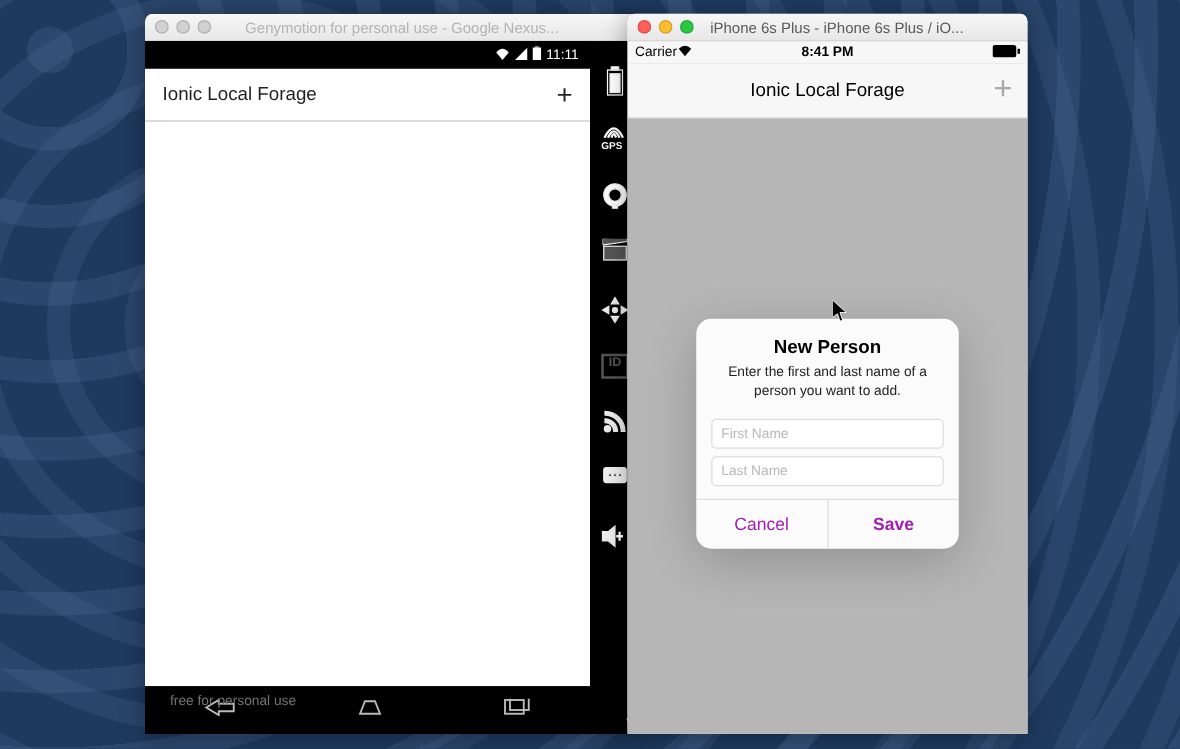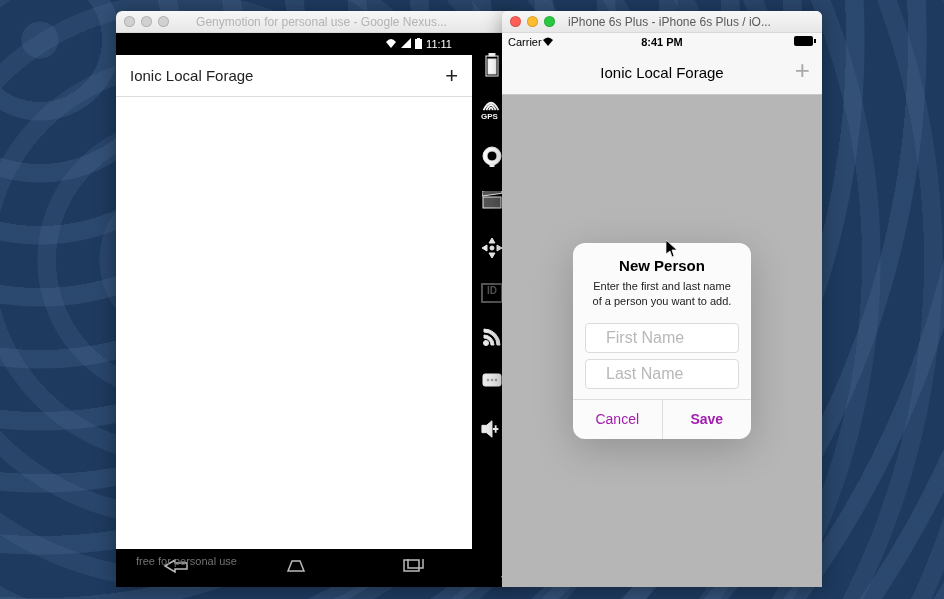--- a/index.html
+++ b/index.html
@@ -39,54 +39,54 @@
     .mac-title.inactive { color: #b3b3b3; }
 
     
     #android-window { left: 116px; top: 11px; width: 396px; height: 576px; background: #000; }
     .android-chrome { display: flex; height: calc(100% - 22px); background: #000; }
     .android-screen { flex: 1; display: flex; flex-direction: column; background: #000; }
     .android-sidebar { width: 40px; background: #000; display: flex; flex-direction: column; align-items: center; padding-top: 20px; gap: 24px; color: #eaeaea; }
     .android-sidebar .icon { width: 22px; height: 22px; display: flex; justify-content: center; }
     .android-sidebar svg { stroke: #eee; fill: #eee; }
 
-    .android-statusbar { height: 22px; background: #000; color: #fff; font-size: 11px; display: flex; justify-content: flex-end; align-items: center; padding: 0 20px; gap: 4px; }
+    .android-statusbar { height: 22px; background: #000; color: #fff; font-size: 11px; display: flex; justify-content: flex-end; align-items: center; padding: 0 9px; gap: 4px; }
     .android-app-header { height: 42px; background: #fff; display: flex; align-items: center; padding: 0 14px; border-bottom: 1px solid #ddd; font-size: 15px; color: #222; }
     .android-app-header .title { flex: 1; }
     .android-app-header .plus { font-size: 22px; font-weight: 300; color: #222; cursor: pointer; }
     .android-content { flex: 1; background: #fff; }
     .android-navbar { height: 38px; background: #000; display: flex; justify-content: space-around; align-items: center; }
     .android-navbar svg { stroke: #bbb; fill: none; stroke-width: 1.5; }
     .watermark { position: absolute; left: 20px; bottom: 20px; color: #737373; font-size: 11px; }
 
     
     #ios-window { left: 502px; top: 11px; width: 320px; height: 576px; background: #fff; }
     .ios-screen { height: calc(100% - 22px); display: flex; flex-direction: column; background: #b6b6b6; position: relative; }
     .ios-statusbar { height: 18px; background: #f7f7f7; font-size: 11px; color: #000; display: flex; justify-content: space-between; align-items: center; padding: 0 6px; }
     .ios-statusbar .center { position: absolute; left:0; right:0; text-align:center; font-weight:600; }
     .ios-header { height: 44px; background: #f7f7f7; border-bottom: 1px solid #c8c8c8; display: flex; align-items: center; justify-content: center; position: relative; font-size: 15px; font-weight: 500; color: #000; }
     .ios-header .plus { position: absolute; right: 12px; font-size: 26px; font-weight: 300; color: #a9a9a9; cursor: pointer; top:4px;}
     .ios-content { flex: 1; background: #b6b6b6; position: relative; }
 
     .ios-alert {
       position: absolute;
-      left: 50%; top: 148px;
+      left: 50%; top: 160px;
       transform: translateX(-50%);
-      width: 178px;
+      width: 210px;
       background: #fbfbfb;
       border-radius: 12px;
       box-shadow: 0 10px 40px rgba(0,0,0,0.2);
       overflow: hidden;
       font-size: 12px;
     }
     .ios-alert .alert-head { padding: 14px 14px 8px; text-align: center; }
     .ios-alert .alert-title { font-size: 15px; font-weight: 600; margin-bottom: 5px; }
     .ios-alert .alert-msg { font-size: 11px; color: #222; line-height: 1.35; padding: 0 4px; }
     .ios-alert .alert-inputs { padding: 6px 12px 10px; display: flex; flex-direction: column; gap: 6px; }
-    .ios-alert input { width: 100%; border: 1px solid #dcdcdc; border-radius: 4px; padding: 5px 20px; font-size: 16px; background: #fff; }
+    .ios-alert input { width: 100%; border: 1px solid #dcdcdc; border-radius: 4px; padding: 5px 7px; font-size: 11px; background: #fff; }
     .ios-alert input::placeholder { color: #b8b8b8; }
     .ios-alert .alert-buttons { display: flex; border-top: 1px solid #dedede; height: 40px; }
     .ios-alert .alert-buttons button { flex: 1; background: none; border: none; font-size: 14px; color: #a21caf; cursor: pointer; }
     .ios-alert .alert-buttons button + button { border-left: 1px solid #dedede; font-weight: 600; }
 
     .cursor-arrow {
       position: absolute;
       left: 50%; top: 145px;
       margin-left: 4px;
       width: 0; height: 0;

